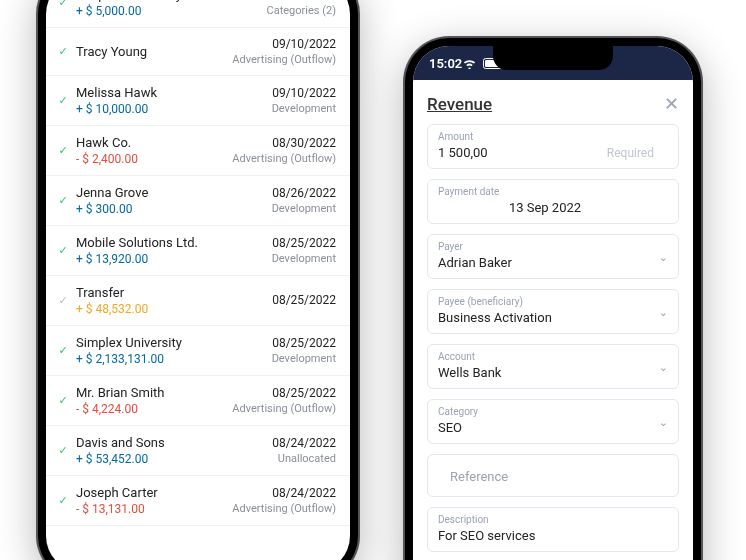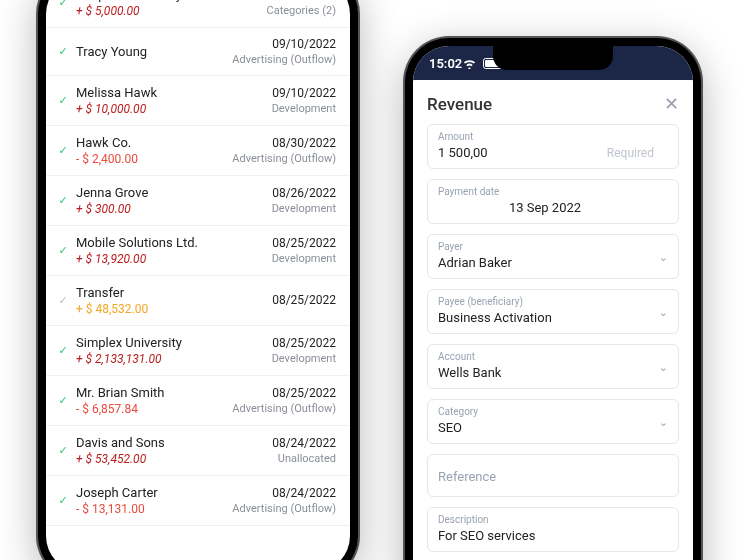--- a/index.html
+++ b/index.html
@@ -43,21 +43,21 @@
   .tx-check {
     width:18px; flex:none;
     color:#28c66f;
     font-size:11px;
     text-align:center;
   }
   .tx-check.gray { color:#bbb; }
   .tx-main { flex:1; padding-left:4px; }
   .tx-name { font-size:13px; font-weight:400; color:#222; }
   .tx-amt  { font-size:12px; margin-top:2px; }
-  .pos { color:#b91c1c;font-style:italic; }
+  .pos { color:#0369a1; }
   .neg { color:#e74c3c; }
   .transfer { color:#f5a623; }
   .tx-right { text-align:right; }
   .tx-date { font-size:12px; font-weight:400; color:#222; }
   .tx-cat  { font-size:11px; color:#8a8f98; margin-top:2px; }
 
   
   .phone-right {
     position: absolute;
     left: 405px;
@@ -97,38 +97,38 @@
 
   .modal {
     flex:1;
     padding:14px 14px 12px 14px;
     display:flex; flex-direction:column;
     overflow:hidden;
   }
   .modal-header{
     display:flex; justify-content:space-between; align-items:center;
   }
-  .modal-title{ font-size:17px; font-weight:500; color:#333; }
+  .modal-title{ font-size:17px; font-weight:500; color:#333;text-decoration:underline; }
   .close-x{ color:#9aa3b2; font-size:18px; line-height:1; cursor:pointer;}
 
   .field{
     margin-top:10px;
     border:1px solid #e3e6ec;
     border-radius:6px;
     padding:6px 26px 8px 10px;
     position:relative;
   }
   .field-label{
     font-size:10px; color:#9aa3b2;
   }
   .field-value{
     font-size:13px; color:#222; margin-top:3px;
   }
   .field-placeholder{
-    font-size:13px; color:#9aa3b2; margin-top:2px;
+    font-size:13px; color:#9aa3b2; margin-top:2px;margin-left:12px;
   }
   .field .req{
     position:absolute; right:24px; bottom:8px;
     font-size:12px; color:#c0c5cf;
   }
   .field .chev{
     position:absolute; right:10px; top:50%; transform:translateY(-50%);
     color:#9aa3b2; font-size:11px;
   }
   .field.center .field-value{ text-align:center; }
@@ -224,21 +224,21 @@
           </div>
           <div class="tx-right">
             <div class="tx-date">08/25/2022</div>
             <div class="tx-cat">Development</div>
           </div>
         </div>
         <div class="tx-item">
           <div class="tx-check">✓</div>
           <div class="tx-main">
             <div class="tx-name">Mr. Brian Smith</div>
-            <div class="tx-amt neg">- $ 6,857.84</div>
+            <div class="tx-amt neg">- $ 4,224.00</div>
           </div>
           <div class="tx-right">
             <div class="tx-date">08/25/2022</div>
             <div class="tx-cat">Advertising (Outflow)</div>
           </div>
         </div>
         <div class="tx-item">
           <div class="tx-check">✓</div>
           <div class="tx-main">
             <div class="tx-name">Davis and Sons</div>

